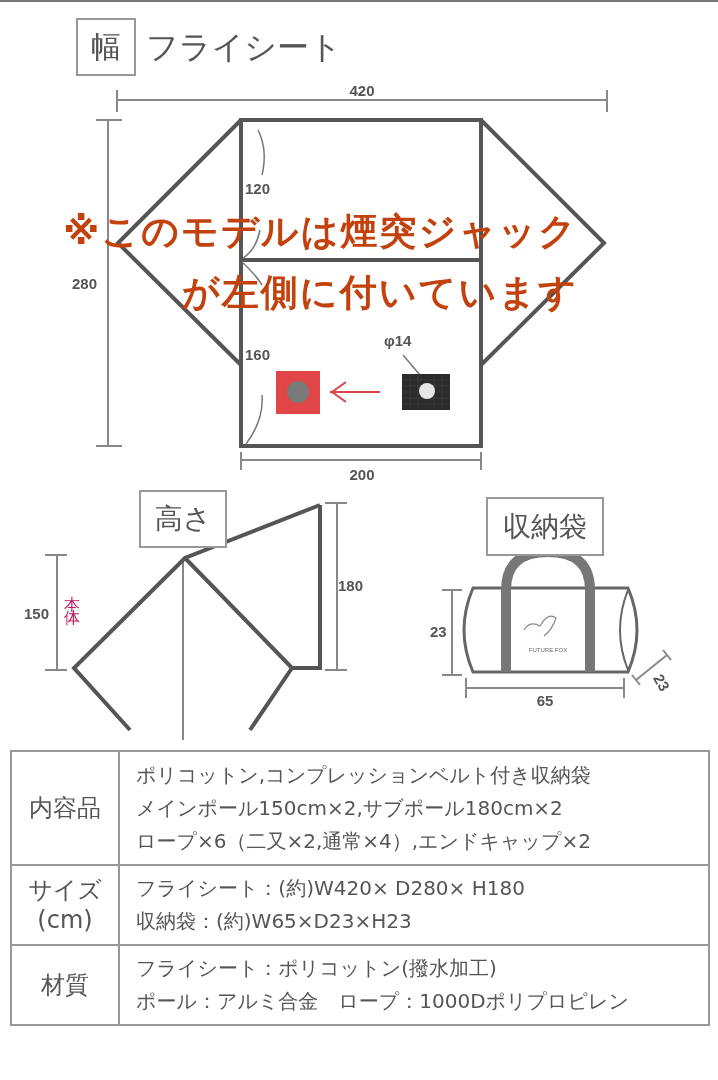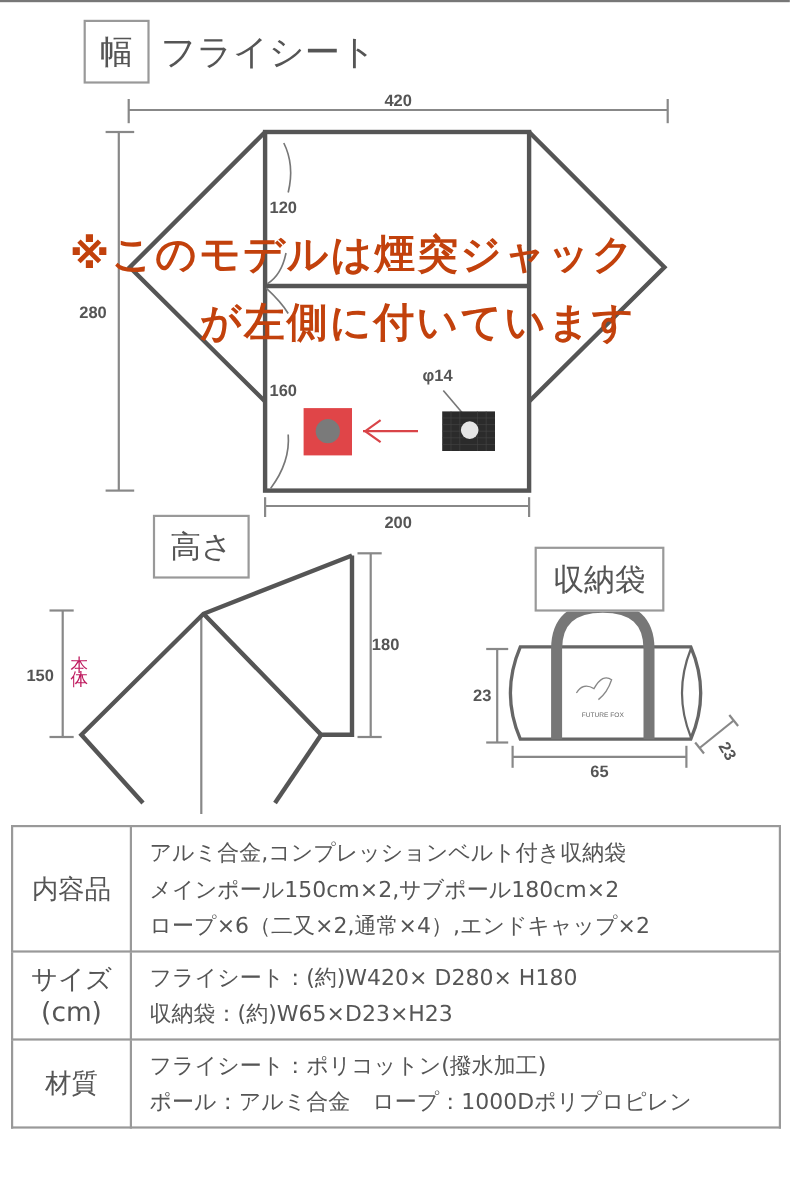--- a/index.html
+++ b/index.html
@@ -116,33 +116,33 @@
   <text x="654" y="688" font-size="15" font-weight="bold" fill="#555" transform="rotate(60 662 682)" font-family="Liberation Sans, sans-serif">23</text>
   <path d="M524,630 Q530,620 540,626 Q548,612 556,618 Q552,630 544,636" fill="none" stroke="#888" stroke-width="1.2"></path>
   <text x="548" y="652" font-size="6" fill="#666" text-anchor="middle" font-family="Liberation Sans, sans-serif">FUTURE FOX</text>
 </svg>
 
 <div style="position:absolute;left:64px;top:598px;width:16px;font-size:16px;line-height:13px;color:#be185d;">本体</div>
 
 <div class="notice" style="top:213px;">※このモデルは煙突ジャック</div>
 <div class="notice" style="top:274px;">が左側に付いています</div>
 
-<div class="boxlabel" style="left:139px;top:468px;width:84px;height:54px;font-size:28px;">
+<div class="boxlabel" style="left:139px;top:490px;width:84px;height:54px;font-size:28px;">
   <span>高さ</span>
 </div>
 <div class="boxlabel" style="left:486px;top:480px;width:114px;height:55px;font-size:28px;margin-top:17px;">
   <span>収納袋</span>
 </div>
 
 <table class="spec">
   <tbody>
       <tr>
     <td class="h" style="height:110px;">内容品</td>
     <td class="v lines">
-      <div>アルミ合金,コンプレッションベルト付き収納袋</div>
+      <div>ポリコットン,コンプレッションベルト付き収納袋</div>
       <div>メインポール150cm×2,サブポール180cm×2</div>
       <div>ロープ×6（二又×2,通常×4）,エンドキャップ×2</div>
     </td>
   </tr>
   <tr>
     <td class="h" style="height:76px;">
       <div>サイズ</div>
       <div>(cm)</div>
     </td>
     <td class="v lines">

